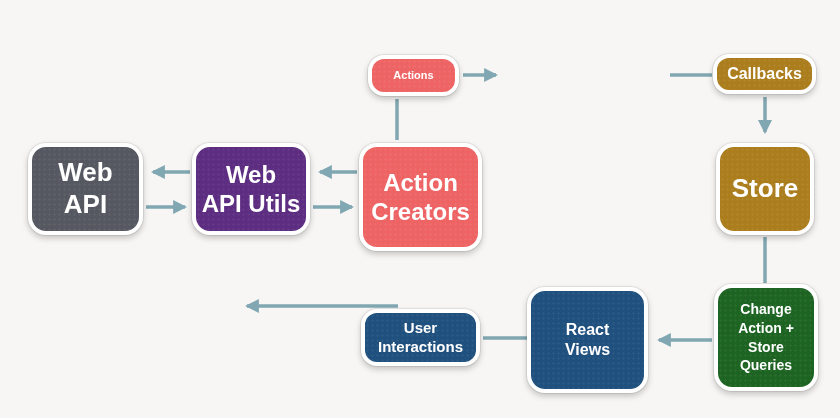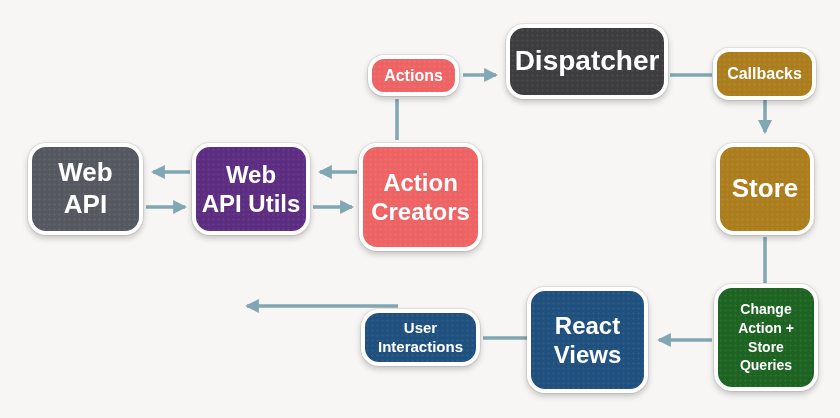--- a/index.html
+++ b/index.html
@@ -27,27 +27,27 @@
     line-height:1.22;
     box-shadow:0 0 0 1px rgba(0,0,0,0.07), 0 3px 6px rgba(0,0,0,0.22);
     background-image:radial-gradient(rgba(255,255,255,0.05) 1px, transparent 1.4px);
     background-size:5px 5px;
   }
   .node.small{border-radius:16px;}
   
   #n-web-api        {left:28px;  top:143px; width:115px; height:92px;  background-color:#555860; font-size:26px;}
   #n-web-api-utils  {left:192px; top:143px; width:118px; height:92px;  background-color:#5c2d80; font-size:24px;}
   #n-action-creators{left:359px; top:143px; width:123px; height:108px;  background-color:#ee6465; font-size:24px;}
-  #n-actions        {left:368px; top:55px;  width:91px;  height:41px;  background-color:#ee6465; font-size:16px;}
+  #n-actions        {left:368px; top:55px;  width:91px;  height:41px;  background-color:#ee6465; font-size:11px;}
   #n-dispatcher     {left:506px; top:24px;  width:162px; height:75px;  background-color:#3d3c3e; font-size:28px;}
-  #n-callbacks      {left:713px; top:48px;  width:103px; height:52px;  background-color:#ac7d1c; font-size:16px;}
+  #n-callbacks      {left:713px; top:54px;  width:103px; height:40px;  background-color:#ac7d1c; font-size:16px;}
   #n-store          {left:716px; top:143px; width:98px;  height:92px;  background-color:#ac7d1c; font-size:26px;}
   #n-change-events  {left:714px; top:284px; width:104px; height:107px; background-color:#1d6423; font-size:14px; line-height:1.35;}
-  #n-react-views    {left:527px; top:287px; width:121px; height:106px; background-color:#20507e; font-size:24px;}
-  #n-user-interactions{left:361px;top:309px;width:119px; height:57px;  background-color:#20507e; font-size:15px;border-radius:18px;}
+  #n-react-views    {left:527px; top:287px; width:121px; height:106px; background-color:#20507e; font-size:16px;}
+  #n-user-interactions{left:361px;top:309px;width:119px; height:57px;  background-color:#20507e; font-size:15px;}
 </style>
 </head>
 <body>
 
 <div class="canvas">
 
   <svg class="edges" width="840" height="418" viewBox="0 0 840 418" xmlns="http://www.w3.org/2000/svg">
     <defs>
       <marker id="ah" viewBox="0 0 10 10" refX="8.5" refY="5" markerWidth="4" markerHeight="4" orient="auto-start-reverse">
         <path d="M0,0 L10,5 L0,10 z" fill="#80a7b2"></path>
@@ -81,23 +81,20 @@
 
   <div class="node" id="n-action-creators">
     <span>Action
 Creators</span>
   </div>
 
   <div class="node small" id="n-actions">
     <span>Actions</span>
   </div>
 
-  <div class="node" id="n-dispatcher">
-    <span>Dispatcher</span>
-  </div>
 
   <div class="node small" id="n-callbacks">
     <span>Callbacks</span>
   </div>
 
   <div class="node" id="n-store">
     <span>Store</span>
   </div>
 
   <div class="node" id="n-change-events">

